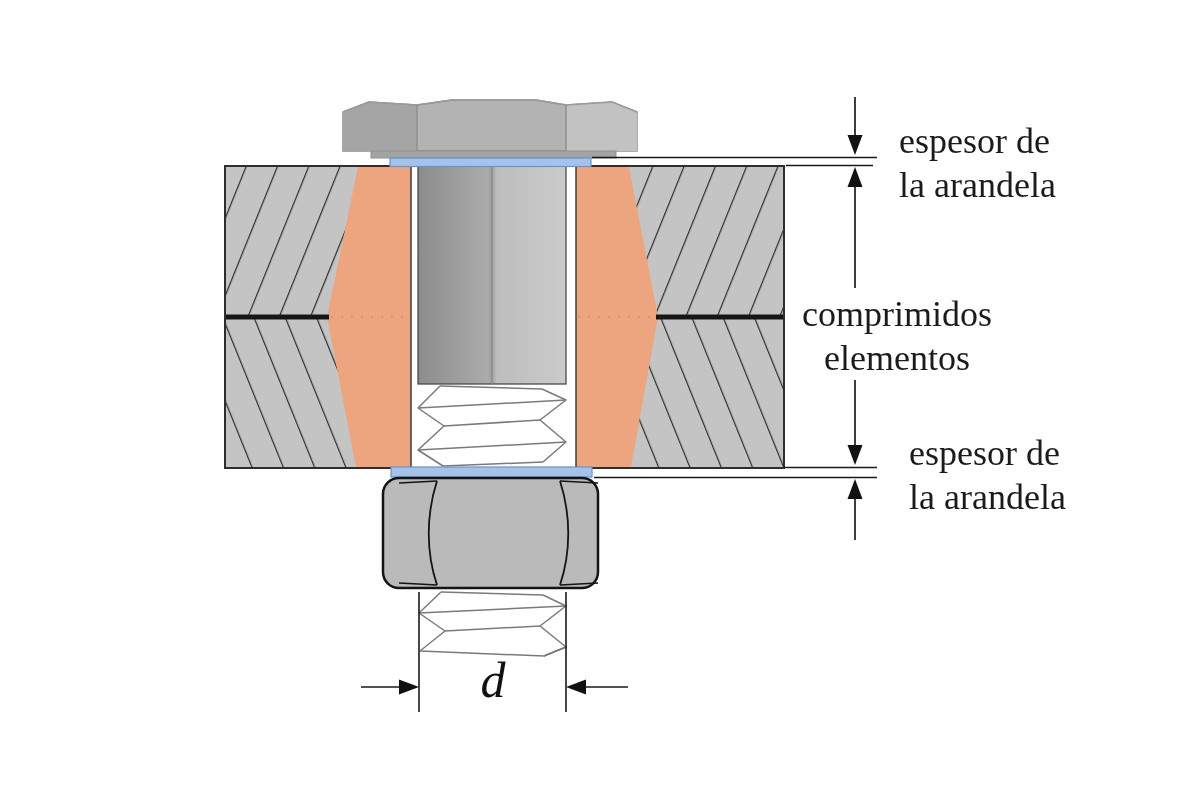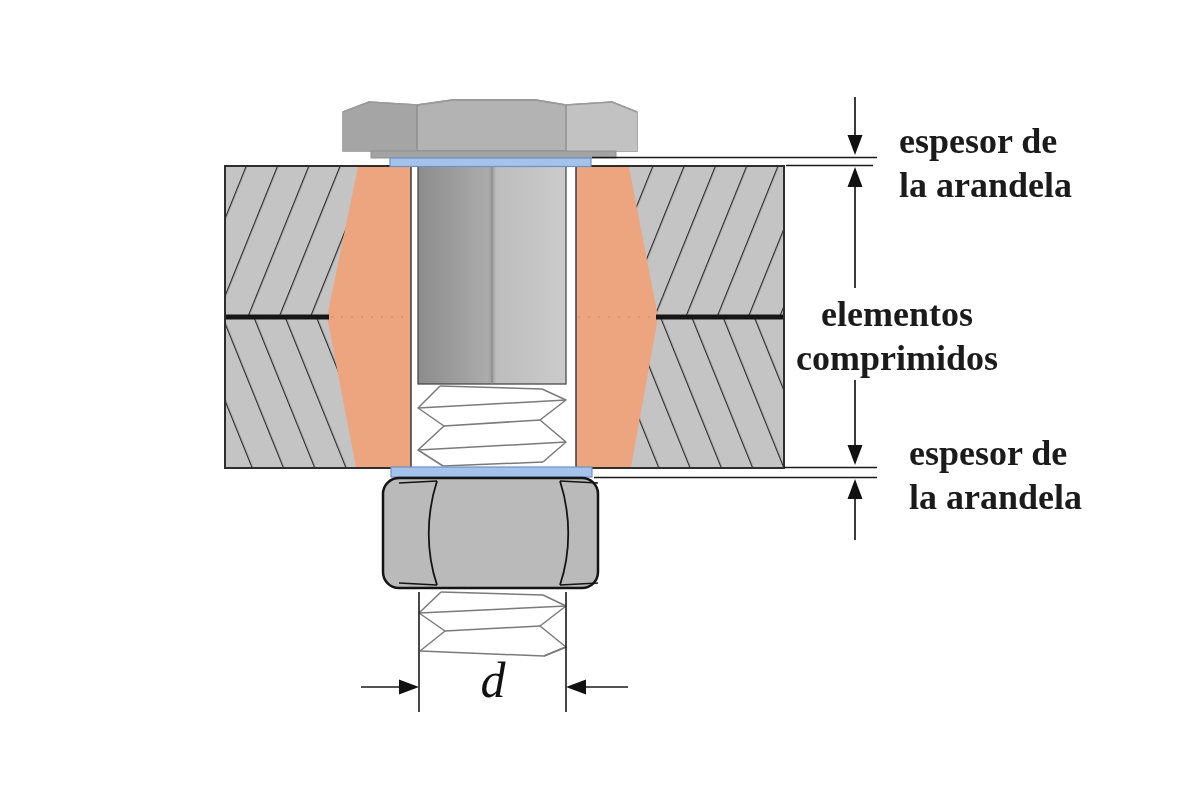--- a/index.html
+++ b/index.html
@@ -3,21 +3,21 @@
 <meta charset="utf-8">
 <style>
   html,body { margin:0; padding:0; background:#ffffff; }
   #canvas {
     position:relative; width:1200px; height:800px; background:#ffffff;
     overflow:hidden; font-family:"Liberation Serif", serif;
   }
   #diagram-svg { position:absolute; left:0; top:0; }
   .lbl {
     position:absolute; color:#1b1b1b; font-size:36px; line-height:44px;
-    font-family:"Liberation Serif", serif; white-space:nowrap;font-weight:bold;
+    font-family:"Liberation Serif", serif; white-space:nowrap;
   }
   .lbl span { display:block; }
   .lbl-center { text-align:center; }
   .d-label {
     position:absolute; font-style:italic; font-size:50px; line-height:52px;
     color:#111; text-align:center; font-family:"Liberation Serif", serif;
   }
 </style>
 </head>
 <body>
@@ -140,22 +140,22 @@
     <path d="M566,687 L586,679.5 L586,694.5 Z" fill="#111" stroke="none"></path>
   </g>
 </svg>
 
 <div class="lbl" style="left:899px; top:119px;">
   <span>espesor de</span>
   <span>la arandela</span>
 </div>
 
 <div class="lbl lbl-center" style="left:790px; top:292px; width:214px;">
+  <span>comprimidos</span>
   <span>elementos</span>
-  <span>comprimidos</span>
 </div>
 
 <div class="lbl" style="left:909px; top:431px;">
   <span>espesor de</span>
   <span>la arandela</span>
 </div>
 
 <div class="d-label" style="left:467px; top:654px; width:52px;">d</div>
 
 </div>

